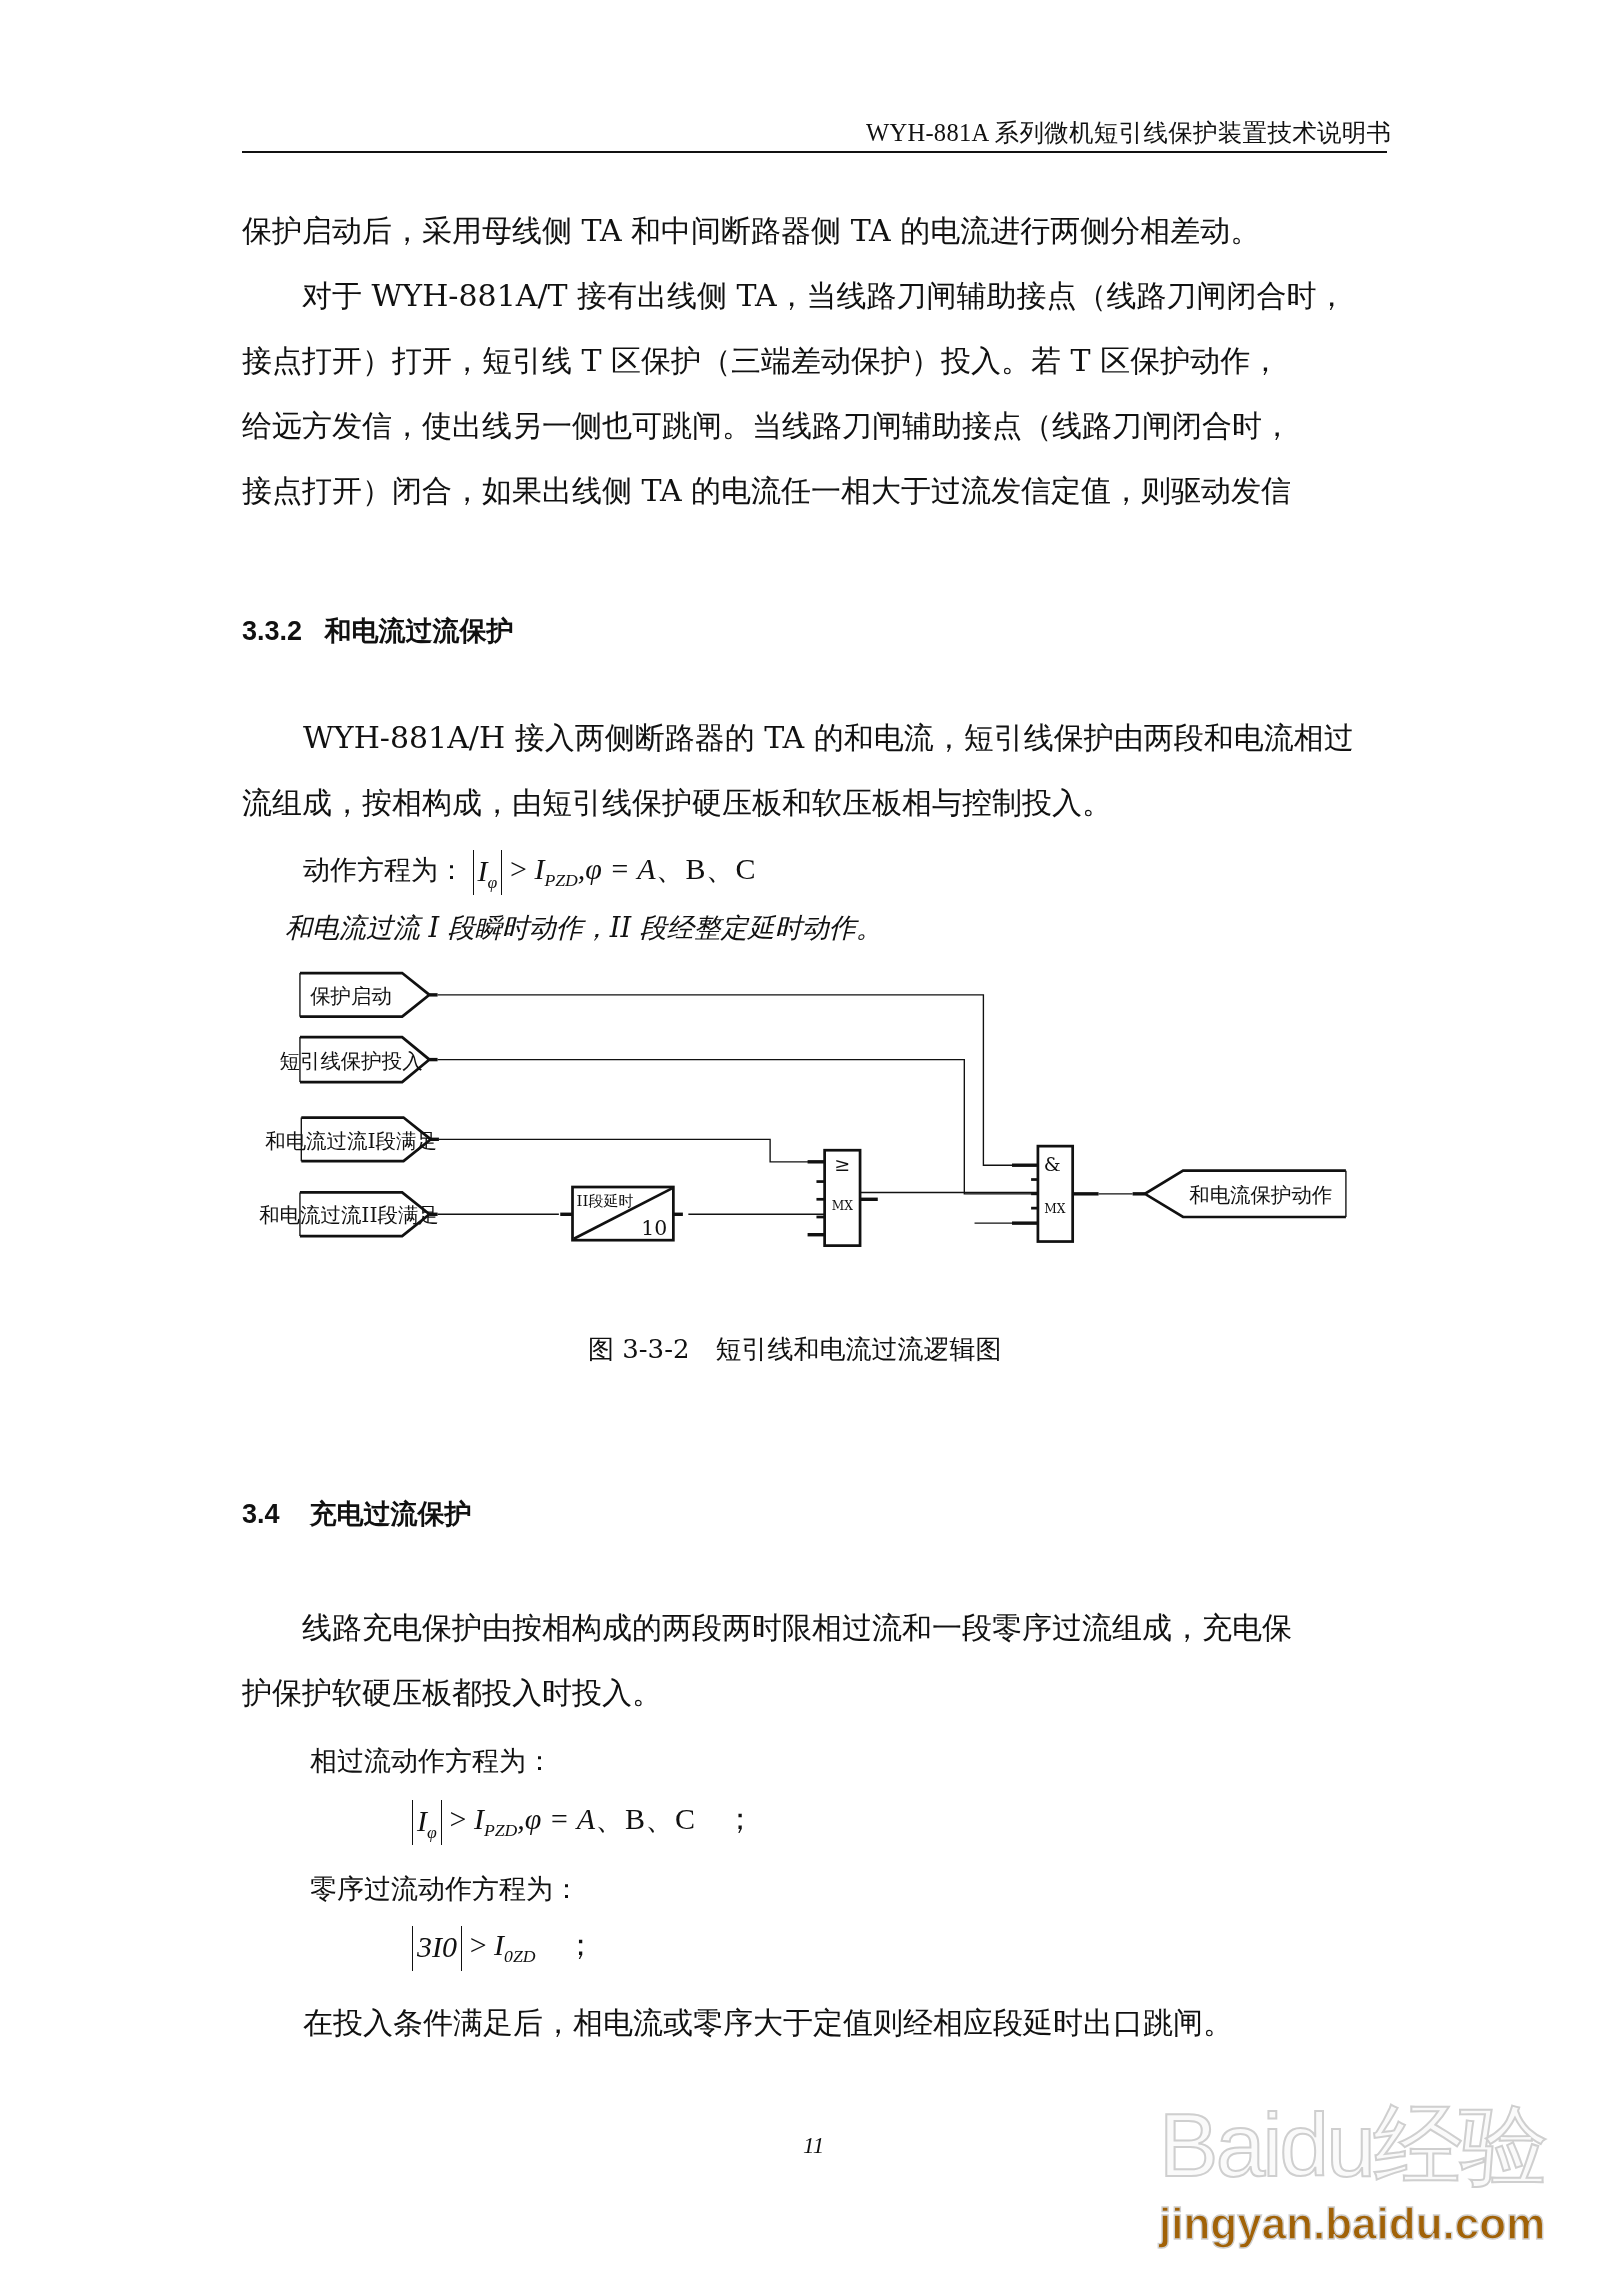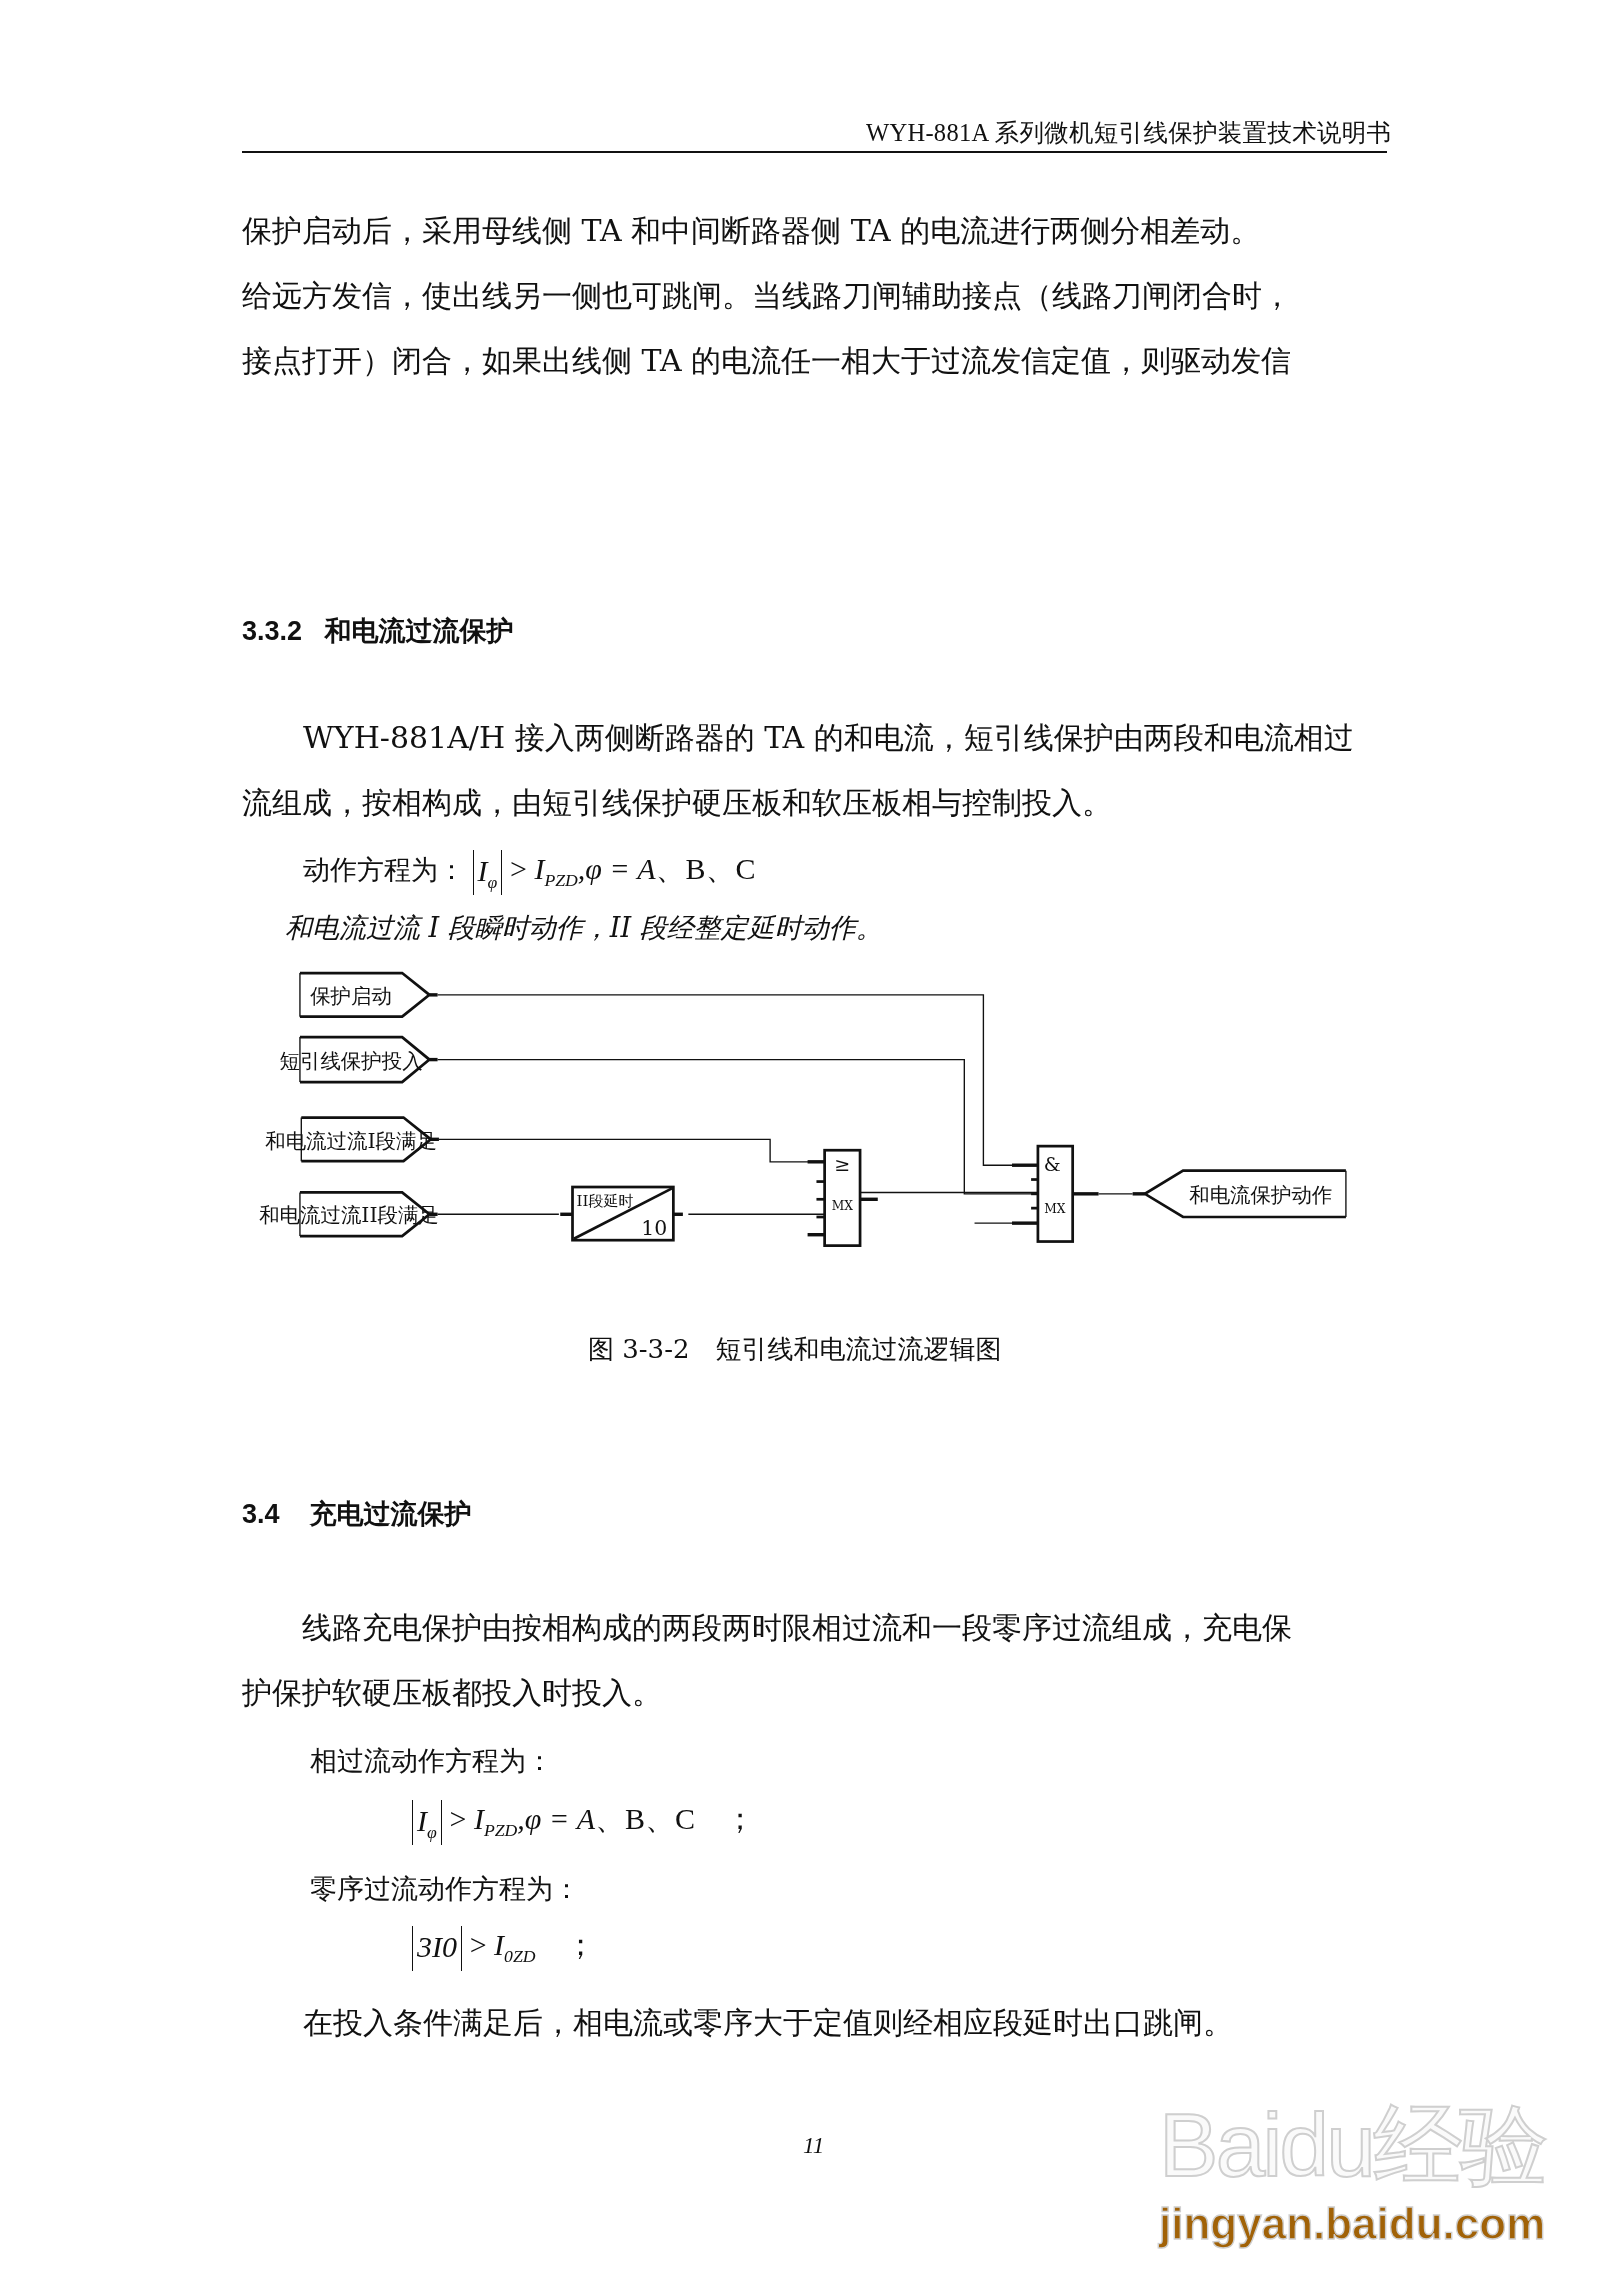--- a/index.html
+++ b/index.html
@@ -22,20 +22,22 @@
   svg text { font-family: "DejaVu Serif", "Liberation Serif", serif; }
 </style>
 </head>
 <body>
 
 <div class="abs header-title">WYH-881A 系列微机短引线保护装置技术说明书</div>
 <div class="abs header-rule"></div>
 
 <div class="abs body-text" style="left:242px; top:198px;">
   <div>保护启动后，采用母线侧 TA 和中间断路器侧 TA 的电流进行两侧分相差动。</div>
+  <div>　　对于 WYH-881A/T 接有出线侧 TA，当线路刀闸辅助接点（线路刀闸闭合时，</div>
+  <div>接点打开）打开，短引线 T 区保护（三端差动保护）投入。若 T 区保护动作，</div>
   <div>给远方发信，使出线另一侧也可跳闸。当线路刀闸辅助接点（线路刀闸闭合时，</div>
   <div>接点打开）闭合，如果出线侧 TA 的电流任一相大于过流发信定值，则驱动发信</div>
 </div>
 
 <div class="abs h2" style="left:242px; top:613px;">
   <span>3.3.2</span>&nbsp;&nbsp;
   <span>和电流过流保护</span>
 </div>
 
 <div class="abs body-text" style="left:303px; top:705px;">WYH-881A/H 接入两侧断路器的 TA 的和电流，短引线保护由两段和电流相过</div>

